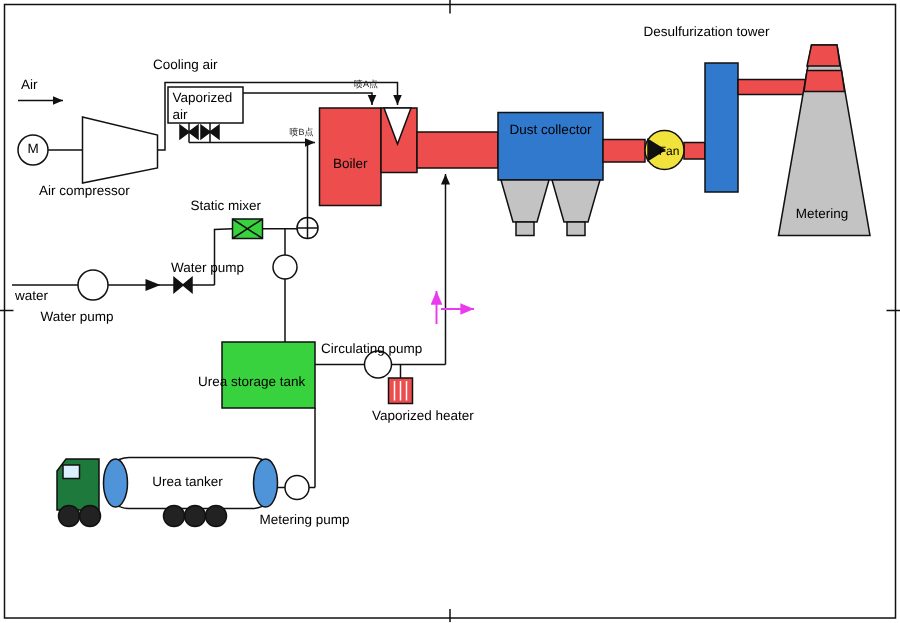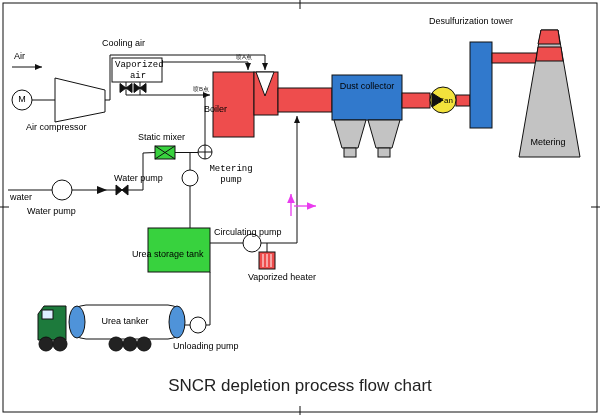--- a/index.html
+++ b/index.html
@@ -1,20 +1,20 @@
 <!DOCTYPE html>
 <html><head>
 <meta charset="utf-8">
 <style>
   html,body{margin:0;padding:0;background:#ffffff;}
   #stage{position:relative;width:600px;height:415px;background:#ffffff;
          font-family:"Liberation Sans","DejaVu Sans",sans-serif;overflow:hidden;}
   #stage svg{position:absolute;left:0;top:0;}
-  .lbl{position:absolute;font-size:9px;color:#000;white-space:nowrap;line-height:11px;text-align:center;}
-  .wrap{white-space:normal;font-family:Liberation Mono, monospace;}
+  .lbl{position:absolute;font-size:9px;color:#000;white-space:nowrap;line-height:11px;}
+  .wrap{white-space:normal;}
   .ctr{text-align:center;}
   .tiny{font-size:6px;color:#222;line-height:7px;}
   .title{position:absolute;left:0;top:376px;width:600px;text-align:center;
          font-size:17px;color:#222;}
 </style>
 </head>
 <body>
 
 <div id="stage">
 
@@ -127,31 +127,29 @@
   </g>
 </svg>
 
 <div class="lbl" style="left:14px;top:51px">Air</div>
 <div class="lbl ctr" style="left:13px;top:94px;width:18px">M</div>
 <div class="lbl" style="left:26px;top:122px">Air compressor</div>
 <div class="lbl" style="left:102px;top:38px">Cooling air</div>
 <div class="lbl wrap" style="left:115px;top:60px;width:46px">Vaporized air</div>
 <div class="lbl tiny" style="left:236px;top:54px">喷A点</div>
 <div class="lbl tiny" style="left:193px;top:86px">喷B点</div>
-<div class="lbl ctr" style="left:195px;top:104px;width:41px">Boiler</div>
+<div class="lbl ctr" style="left:213px;top:104px;width:41px">Boiler</div>
 <div class="lbl ctr" style="left:333px;top:81px;width:68px">Dust collector</div>
 <div class="lbl ctr" style="left:433px;top:95px;width:26px;font-size:8px">Fan</div>
 <div class="lbl" style="left:429px;top:16px">Desulfurization tower</div>
 <div class="lbl ctr" style="left:520px;top:137px;width:56px">Metering</div>
-<div class="lbl" style="left:138px;top:132px">Static mixer</div>
+<div class="lbl" style="left:127px;top:132px">Static mixer</div>
 <div class="lbl" style="left:10px;top:192px">water</div>
 <div class="lbl" style="left:27px;top:206px">Water pump</div>
 <div class="lbl" style="left:114px;top:173px">Water pump</div>
-<div class="lbl wrap" style="left:207px;top:164px;width:48px">Metering pump</div>
 <div class="lbl" style="left:132px;top:249px">Urea storage tank</div>
 <div class="lbl" style="left:214px;top:227px">Circulating pump</div>
 <div class="lbl" style="left:248px;top:272px">Vaporized heater</div>
 <div class="lbl ctr" style="left:85px;top:316px;width:80px">Urea tanker</div>
-<div class="lbl" style="left:173px;top:341px">Unloading pump</div>
+<div class="lbl" style="left:173px;top:341px">Metering pump</div>
 
-<div class="title">SNCR depletion process flow chart</div>
 
 </div>
 
 </body></html>

